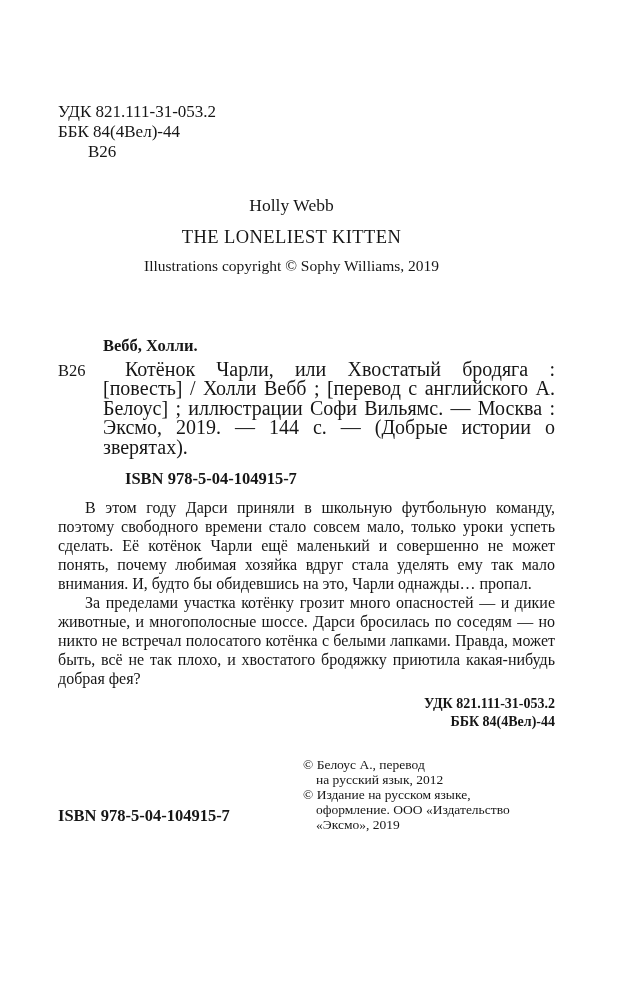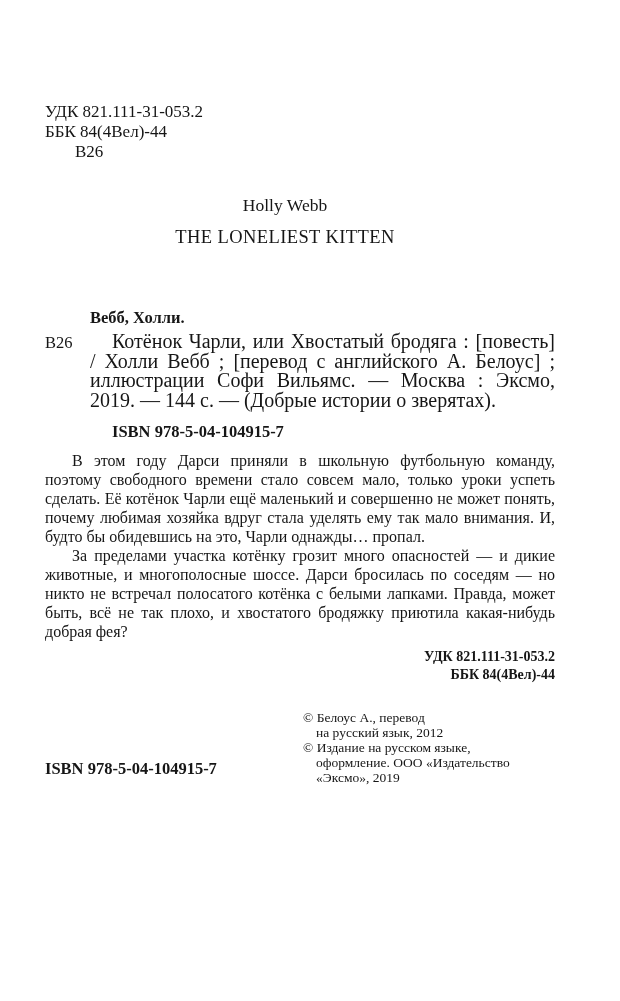--- a/index.html
+++ b/index.html
@@ -8,21 +8,21 @@
     width: 620px;
     height: 1001px;
     font-family: "Liberation Serif", "DejaVu Serif", serif;
     color: #161616;
   }
   .page {
     position: relative;
     width: 620px;
     height: 1001px;
     background: #ffffff;
-    padding: 102px 65px 0 45px;
+    padding: 102px 65px 0 58px;
     overflow: hidden;
   }
 
   
   .top-codes { font-size: 17px; line-height: 20px; }
   .top-codes .author-code { padding-left: 30px; }
 
   
   .title-block { text-align: center; margin-left: -30px; }
   .title-block .author { font-size: 17.5px; margin-top: 33px; }
@@ -100,20 +100,21 @@
   <div class="top-codes">
     <div>УДК 821.111-31-053.2</div>
     <div>ББК 84(4Вел)-44</div>
     <div class="author-code">В26</div>
   </div>
 
   <div class="title-block">
     <div class="author">Holly Webb</div>
     <div class="book-title">THE LONELIEST KITTEN</div>
     <div class="copy-lines">
+      <div>Illustrations copyright © Sophy Williams, 2019</div>
     </div>
   </div>
 
   <div class="catalog">
     <div class="author-heading">Вебб, Холли.</div>
     <div class="entry">
       <span class="hang-code">В26</span>
       <p class="desc">Котёнок Чарли, или Хвостатый бродяга : [повесть] / Холли Вебб ; [перевод с английского А. Белоус] ; иллюстрации Софи Вильямс. — Москва : Эксмо, 2019. — 144 с. — (Добрые истории о зверятах).</p>
     </div>
     <div class="catalog-isbn">ISBN 978-5-04-104915-7</div>

